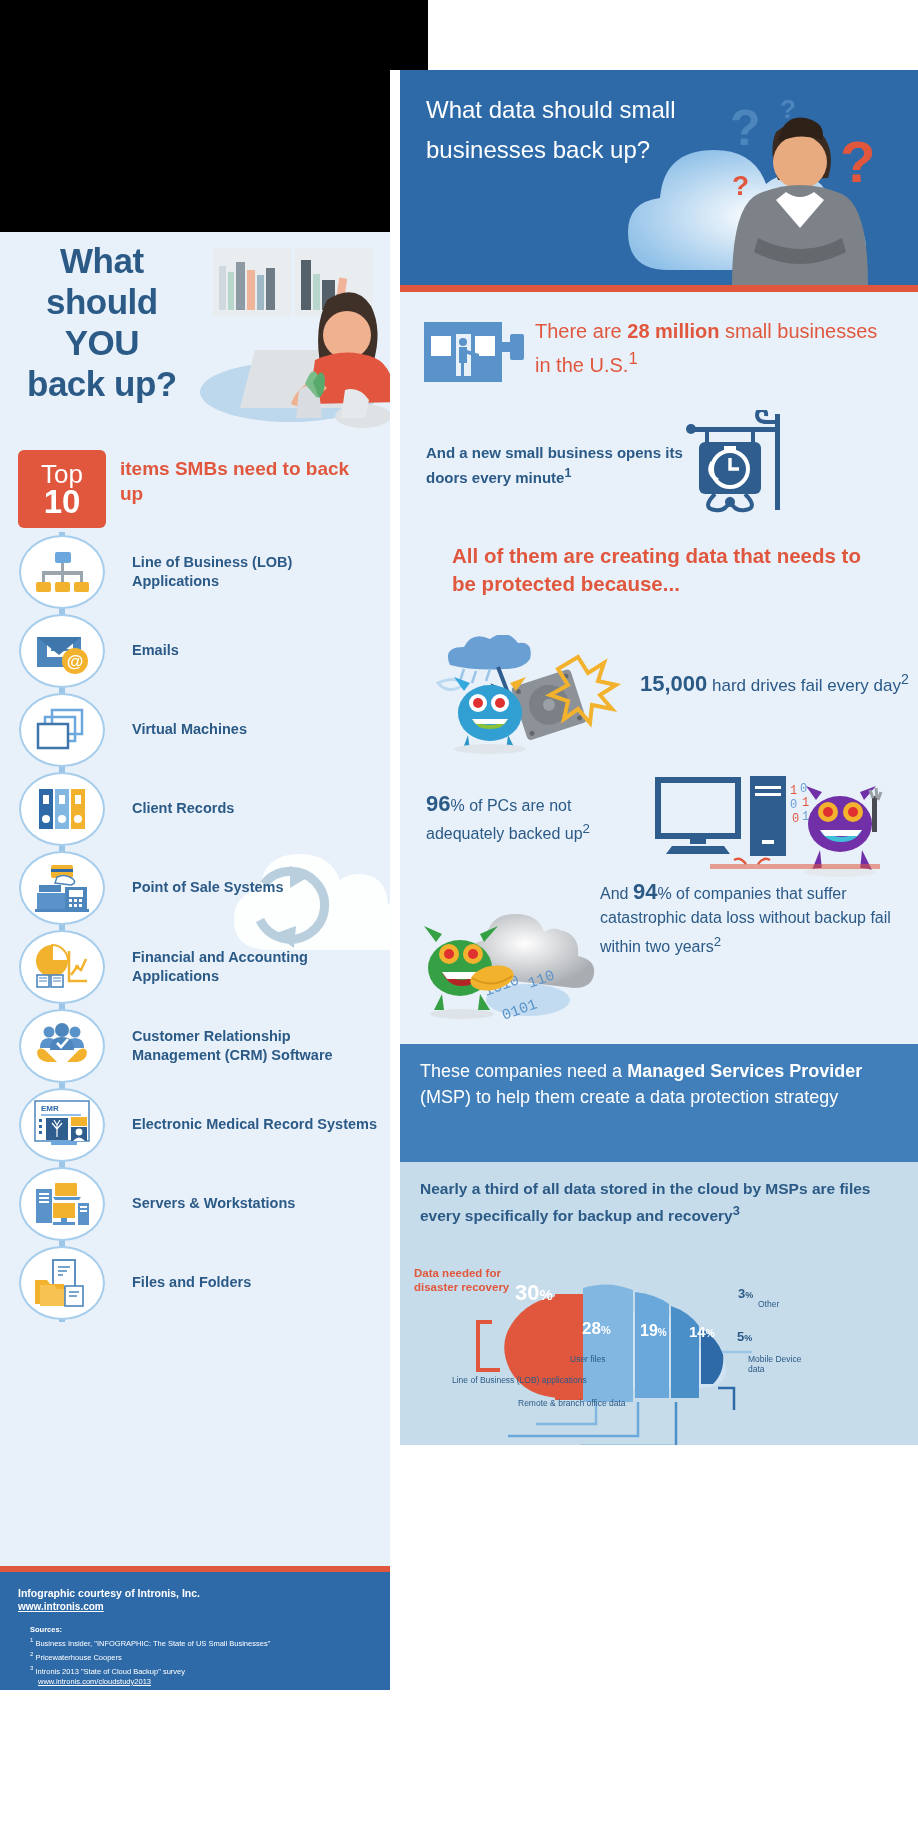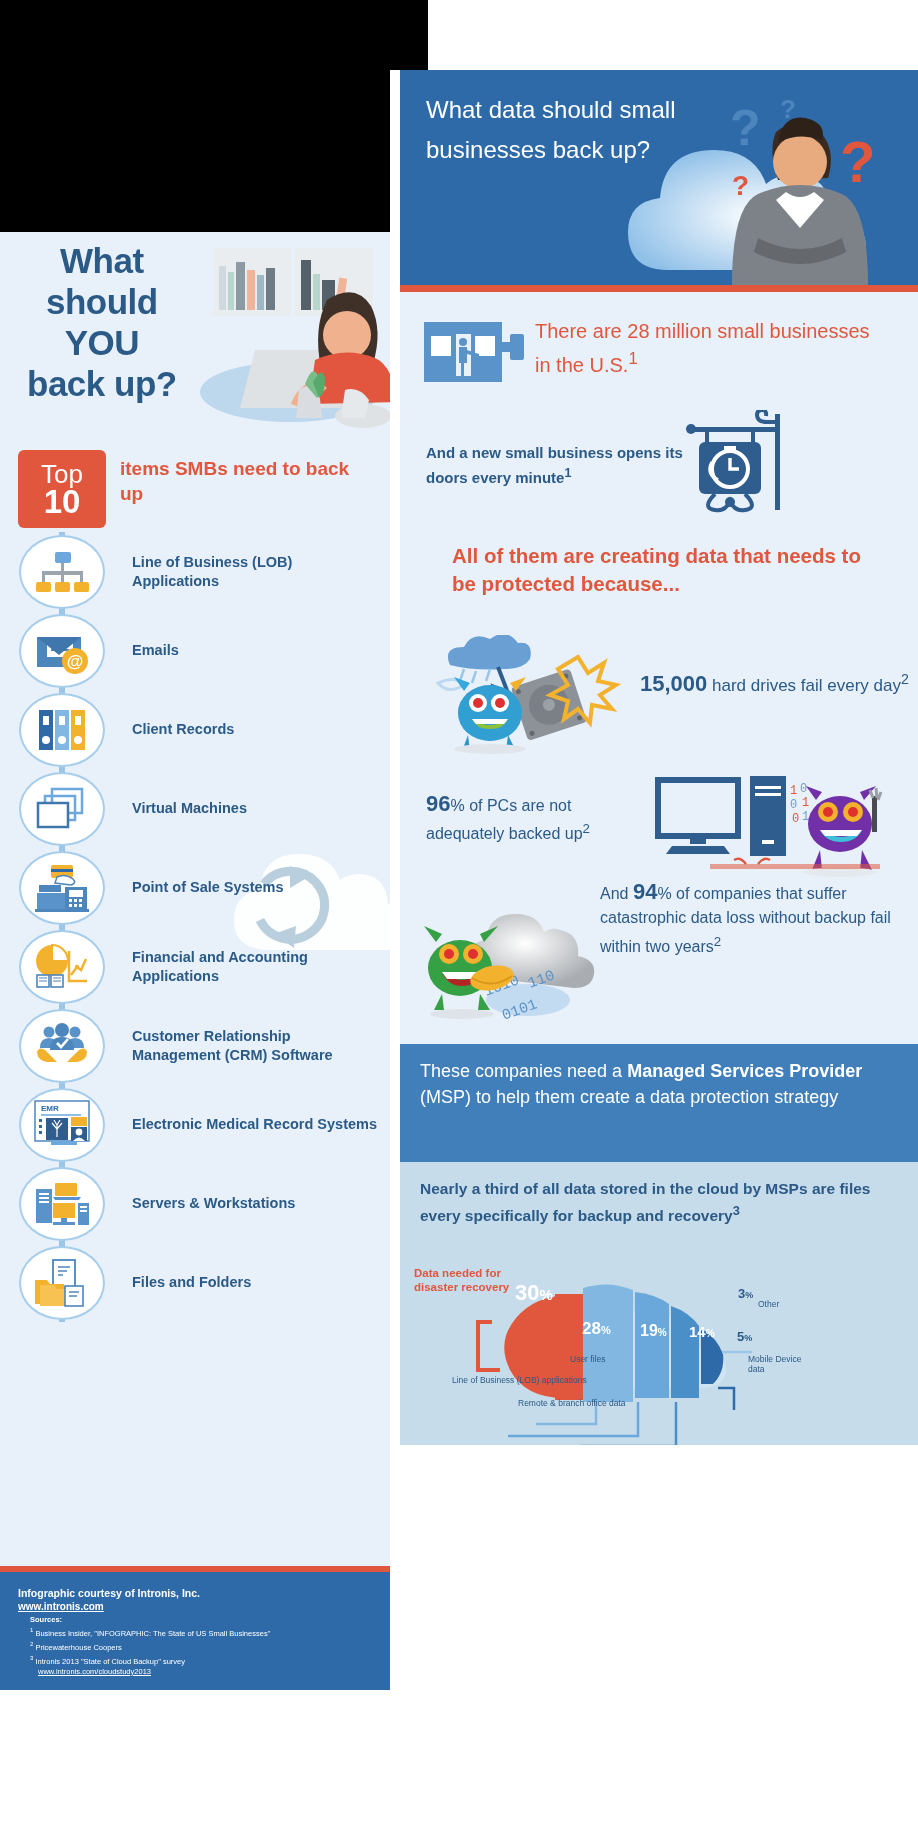--- a/index.html
+++ b/index.html
@@ -64,21 +64,21 @@
     font-size:14.5px; line-height:19px; color:#2b5a87; font-weight:600;
   }
 
   .lp-footer-rule { position:absolute; left:0; bottom:118px; width:390px; height:6px; background:#e0573e; }
   .lp-footer {
     position:absolute; left:0; bottom:0; width:390px; height:118px;
     background:#2e6aa8; color:#fff; padding:14px 18px 0 18px;
   }
   .lp-foot-title { font-size:10.5px; line-height:14px; font-weight:700; }
   .lp-foot-link { font-size:10px; line-height:14px; font-weight:700; text-decoration:underline; }
-  .lp-sources-hd { margin-top:0; margin-left:12px; font-size:7.5px; line-height:11px; font-weight:600; }
+  .lp-sources-hd { margin-top:10px; margin-left:12px; font-size:7.5px; line-height:11px; font-weight:600; }
   .lp-src { margin-left:12px; font-size:7.5px; line-height:10.5px; }
   .lp-src sup { font-size:6px; }
   .lp-src-link { text-decoration:underline; margin-left:20px; font-size:7.5px; line-height:10.5px; }
 
   
   .right-panel { position:absolute; left:390px; top:70px; width:528px; height:1375px; background:#fff; }
 
   .rp-header {
     position:absolute; left:10px; top:0; width:518px; height:215px;
     background:#2e6aa8; overflow:hidden;
@@ -89,21 +89,21 @@
   }
   .rp-head-cloud {
     position:absolute; right:-10px; top:0px; width:310px; height:215px;
   }
   .rp-header-rule { position:absolute; left:10px; top:215px; width:518px; height:7px; background:#e0573e; }
 
   .rp-body { position:absolute; left:10px; top:222px; width:518px; height:752px; background:#e8f1fa; }
 
   .stat-28 { position:absolute; left:135px; top:26px; width:350px;
     font-size:20px; line-height:27px; color:#e0573e; }
-  .stat-28 b { font-weight:400; }
+  .stat-28 b { font-weight:700; }
   .icon-storefront { position:absolute; left:22px; top:30px; width:105px; height:62px; }
 
   .stat-minute { position:absolute; left:26px; top:150px; width:260px;
     font-size:15px; line-height:21px; color:#2b5a87; font-weight:700; }
   .icon-sign { position:absolute; left:275px; top:118px; width:115px; height:110px; }
 
   .stat-allthem { position:absolute; left:26px; top:250px; width:420px;
     font-size:20.5px; line-height:28px; color:#e0573e; font-weight:700;margin-left:26px; }
 
   .art-hdfail { position:absolute; left:28px; top:343px; width:200px; height:120px; }
@@ -242,45 +242,45 @@
             <circle cx="42" cy="34" r="13" fill="#f3b22e"></circle>
             <text x="42" y="40" font-size="17" font-family="Liberation Sans, sans-serif" fill="#fff" text-anchor="middle" font-weight="bold">@</text>
           </svg>
         </div>
         <div class="li-label">Emails</div>
       </div>
 
       <div class="list-item">
         <div class="spine"></div>
         <div class="bubble">
+          <svg width="56" height="48" viewBox="0 0 56 48">
+            <rect x="18" y="4" width="30" height="24" fill="none" stroke="#6ca8dd" stroke-width="2.5"></rect>
+            <rect x="11" y="11" width="30" height="24" fill="none" stroke="#6ca8dd" stroke-width="2.5"></rect>
+            <rect x="4" y="18" width="30" height="24" fill="#fff" stroke="#3f76ab" stroke-width="2.5"></rect>
+          </svg>
+        </div>
+        <div class="li-label">Virtual Machines</div>
+      </div>
+
+      <div class="list-item">
+        <div class="spine"></div>
+        <div class="bubble">
           <svg width="58" height="48" viewBox="0 0 58 48">
             <rect x="6" y="4" width="14" height="40" fill="#2e6aa8"></rect>
             <rect x="22" y="4" width="14" height="40" fill="#82b7e2"></rect>
             <rect x="38" y="4" width="14" height="40" fill="#f3b22e"></rect>
             <rect x="10" y="10" width="6" height="9" fill="#fff"></rect>
             <rect x="26" y="10" width="6" height="9" fill="#fff"></rect>
             <rect x="42" y="10" width="6" height="9" fill="#fff"></rect>
             <circle cx="13" cy="34" r="4" fill="#fff"></circle>
             <circle cx="29" cy="34" r="4" fill="#fff"></circle>
             <circle cx="45" cy="34" r="4" fill="#fff"></circle>
           </svg>
         </div>
         <div class="li-label">Client Records</div>
-      </div>
-
-      <div class="list-item">
-        <div class="spine"></div>
-        <div class="bubble">
-          <svg width="56" height="48" viewBox="0 0 56 48">
-            <rect x="18" y="4" width="30" height="24" fill="none" stroke="#6ca8dd" stroke-width="2.5"></rect>
-            <rect x="11" y="11" width="30" height="24" fill="none" stroke="#6ca8dd" stroke-width="2.5"></rect>
-            <rect x="4" y="18" width="30" height="24" fill="#fff" stroke="#3f76ab" stroke-width="2.5"></rect>
-          </svg>
-        </div>
-        <div class="li-label">Virtual Machines</div>
       </div>
 
       <div class="list-item">
         <div class="spine"></div>
         <div class="bubble">
           <svg width="58" height="50" viewBox="0 0 58 50">
             <rect x="18" y="2" width="22" height="13" rx="2" fill="#f3b22e"></rect>
             <rect x="18" y="6" width="22" height="3" fill="#2e6aa8"></rect>
             <path d="M24 14 q8 -4 16 2 q4 4 -2 6 l-16 -2 z" fill="#fff" stroke="#4d86bd" stroke-width="1.5"></path>
             <rect x="6" y="22" width="22" height="7" fill="#4d86bd"></rect>

